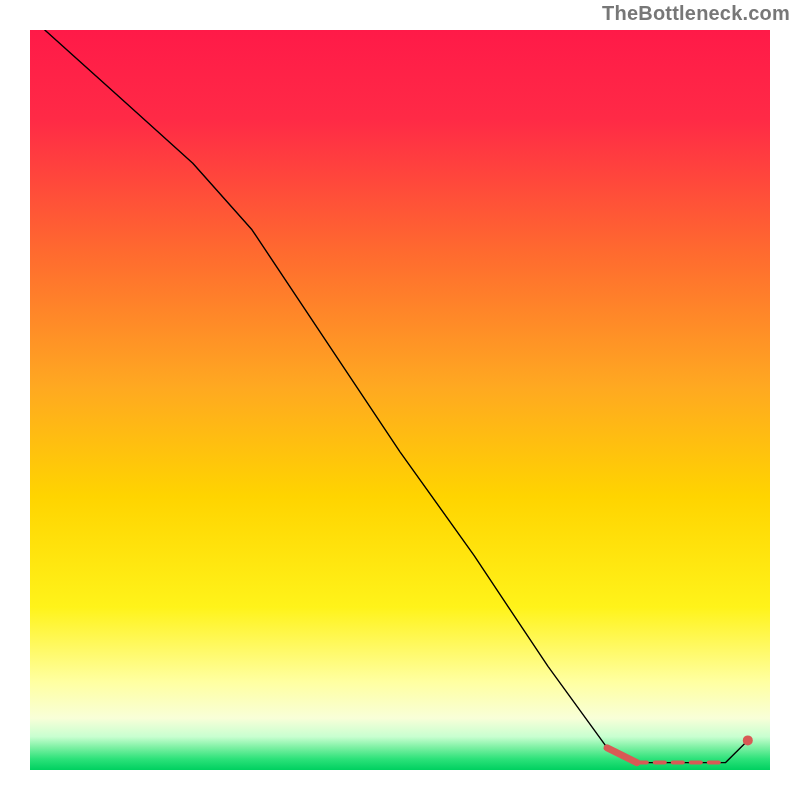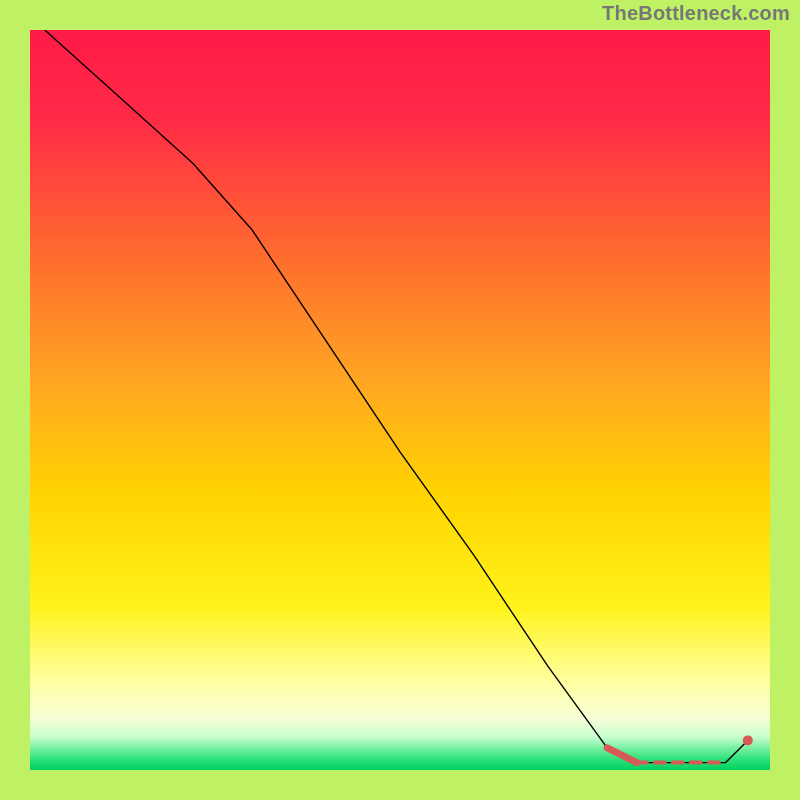--- a/index.html
+++ b/index.html
@@ -8,21 +8,21 @@
     width: 800px;
     height: 800px;
     background: #000;
     overflow: hidden;
     font-family: Arial, Helvetica, sans-serif;
   }
   .stage {
     position: relative;
     width: 800px;
     height: 800px;
-    background: #bef264;
+    background: #ffffff;
   }
   .watermark {
     position: absolute;
     top: 2px;
     right: 10px;
     color: #777;
     font-size: 20px;
     font-weight: 600;
     letter-spacing: 0.2px;
     user-select: none;

